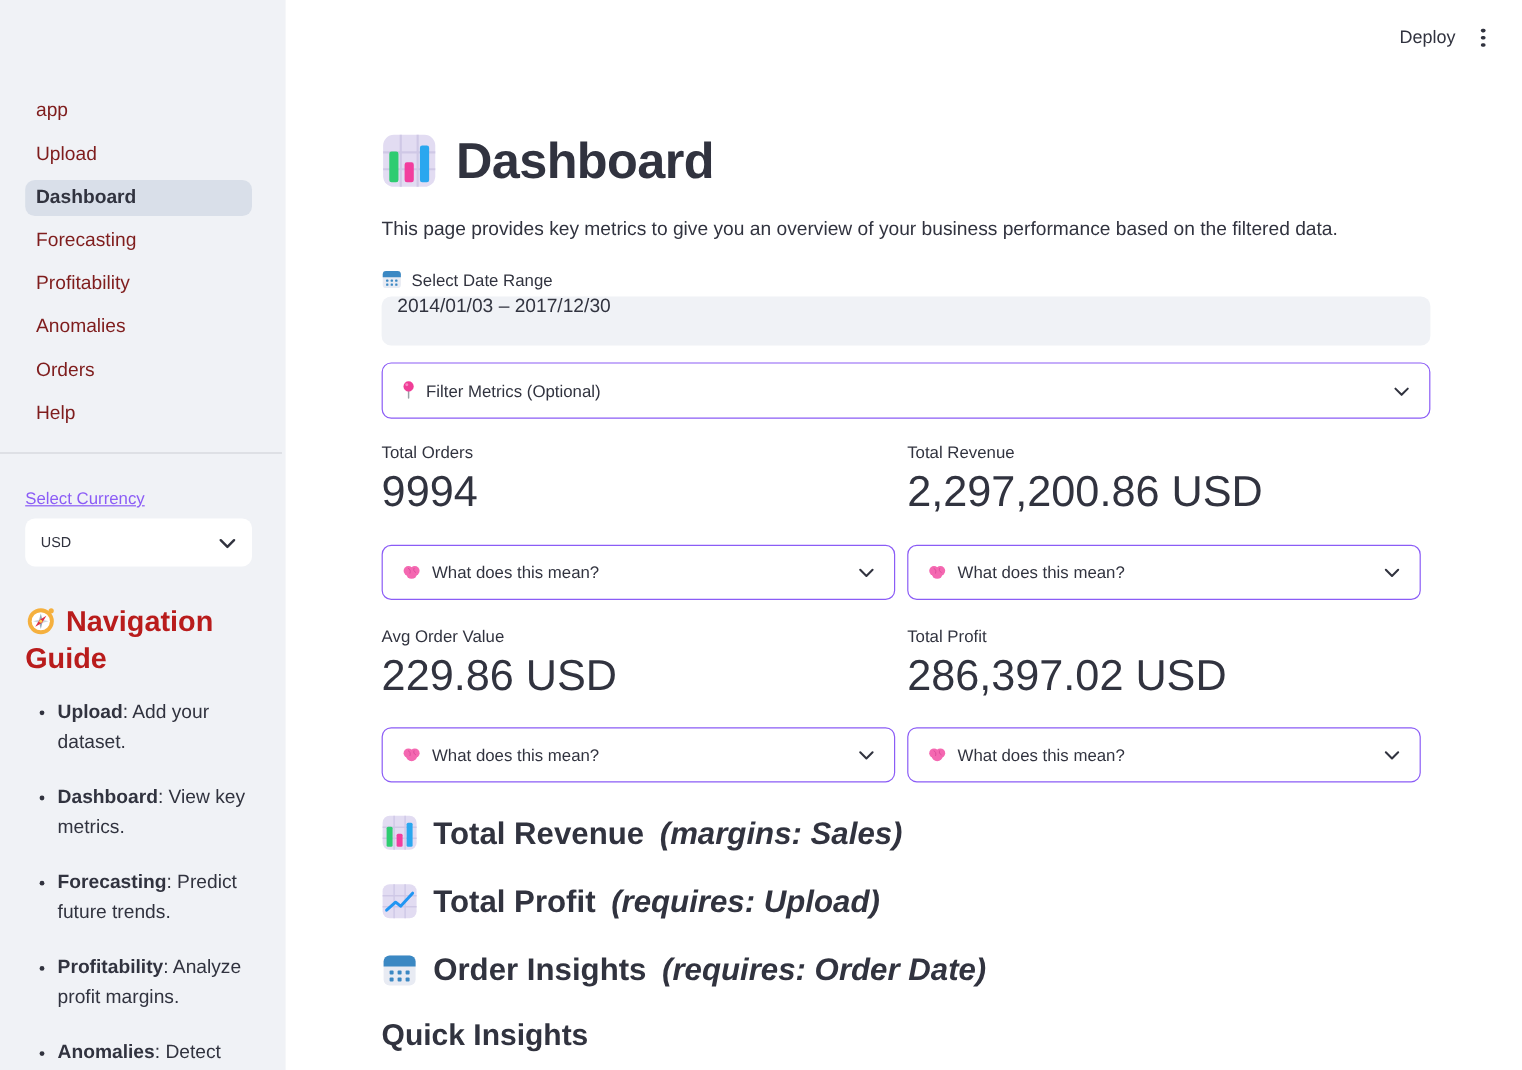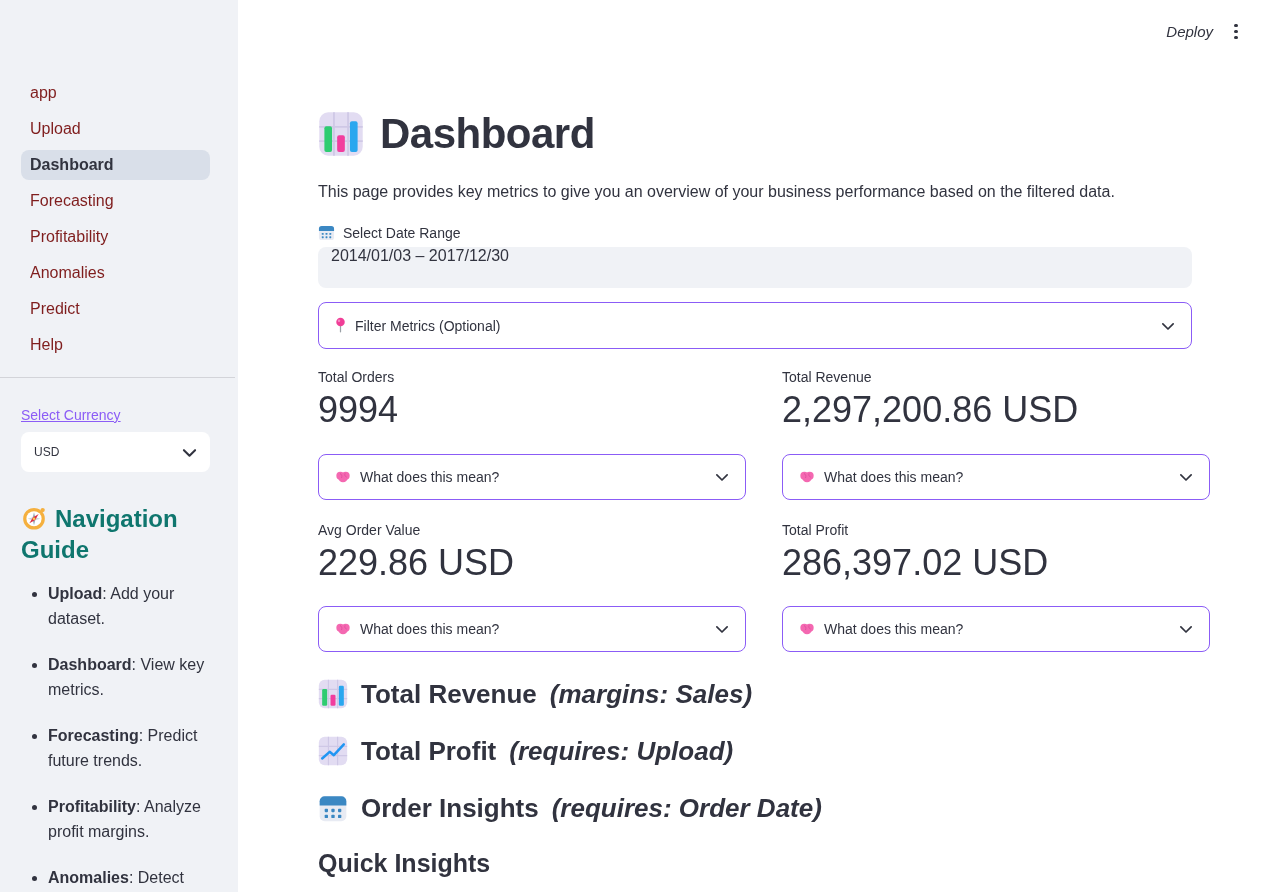--- a/index.html
+++ b/index.html
@@ -20,49 +20,49 @@
   .side-divider { position:absolute; top:377px; left:0; width:235px; border-top:1px solid #d3d4d9; }
   .currency-block { position:absolute; top:407px; left:21px; width:189px; }
   .currency-label { font-size:14px; color:#8b5cf6;text-decoration:underline; }
   .select-box {
     margin-top:9px; height:40px; background:#ffffff; border-radius:8px;
     display:flex; align-items:center; padding:0 13px; font-size:12px; cursor:pointer;
   }
   .select-box .chev { margin-left:auto; display:flex; }
   .guide-title {
     position:absolute; top:503px; left:21px; width:192px;
-    font-size:24px; font-weight:700; line-height:31px; color:#0f766e;
+    font-size:24px; font-weight:700; line-height:31px; color:#b91c1c;
   }
   .guide-title svg { vertical-align:-4px; margin-right:8px; }
   .guide-list { position:absolute; top:581px; left:21px; width:200px; }
   .guide-list ul { margin:0; padding-left:27px; }
   .guide-list li { font-size:16px; line-height:25px; margin-bottom:21px; }
   .guide-list b { font-weight:700; }
   
-  .deploy-btn { position:absolute; top:23px; right:55px; font-size:15px; color:#31333F; cursor:pointer;font-style:italic; }
+  .deploy-btn { position:absolute; top:23px; right:55px; font-size:15px; color:#31333F; cursor:pointer; }
   .kebab { position:absolute; top:24px; right:25px; width:14px; display:flex; flex-direction:column; align-items:center; gap:2.6px; cursor:pointer; }
   .kebab i { width:3.4px; height:3.4px; border-radius:50%; background:#31333F; }
   
   .main { position:absolute; left:318px; top:0; width:874px; }
   .title-row { margin-top:110px; display:flex; align-items:center; gap:16px; }
   .title-row h1 { margin:0; font-size:42px; font-weight:700; letter-spacing:-0.5px; }
   .subtitle { margin-top:22px; font-size:16px; line-height:24px; }
   .date-label-row { margin-top:20px; display:flex; align-items:center; gap:8px; font-size:14px; }
   .date-input {
     margin-top:6px; height:41px; background:#f0f2f6; border-radius:8px;
     display:flex; padding:0 13px; font-size:16px; cursor:text;
   }
   .expander {
     height:47px; border:1px solid #8b5cf6; border-radius:8px;
     display:flex; align-items:center; gap:9px; padding:0 16px; font-size:14px; cursor:pointer;
     background:#fff;
   }
   .expander .chev { margin-left:auto; display:flex; }
   .filter-expander { margin-top:14px; }
-  .grid2 { display:grid; grid-template-columns:428px 428px; column-gap:36px; }
+  .grid2 { display:grid; grid-template-columns:428px 428px; column-gap:10px; }
   .metrics-row1 { margin-top:20px; }
   .metric-label { font-size:14px; }
   .metric-value { font-size:36px; font-weight:400; line-height:40px; margin-top:5px; }
   .exp-row1 { margin-top:24px; }
   .exp-row1 .expander, .exp-row2 .expander { height:46px; }
   .metrics-row2 { margin-top:22px; }
   .exp-row2 { margin-top:23px; }
   .section-head { margin-top:27px; display:flex; align-items:center; gap:13px; font-size:26px; font-weight:700; height:30px; }
   .section-head .req { font-style:italic; }
   .quick-title { margin-top:26px; font-size:25px; font-weight:700; }
@@ -84,21 +84,21 @@
     <div class="nav-item">
         <span>Forecasting</span>
       </div>
     <div class="nav-item">
         <span>Profitability</span>
       </div>
     <div class="nav-item">
         <span>Anomalies</span>
       </div>
     <div class="nav-item">
-        <span>Predict</span>
+        <span>Orders</span>
       </div>
     <div class="nav-item">
         <span>Help</span>
       </div>
   </div>
   <div class="side-divider"></div>
   <div class="currency-block">
     <div class="currency-label">Select Currency</div>
     <div class="select-box">
       <span>USD</span>

